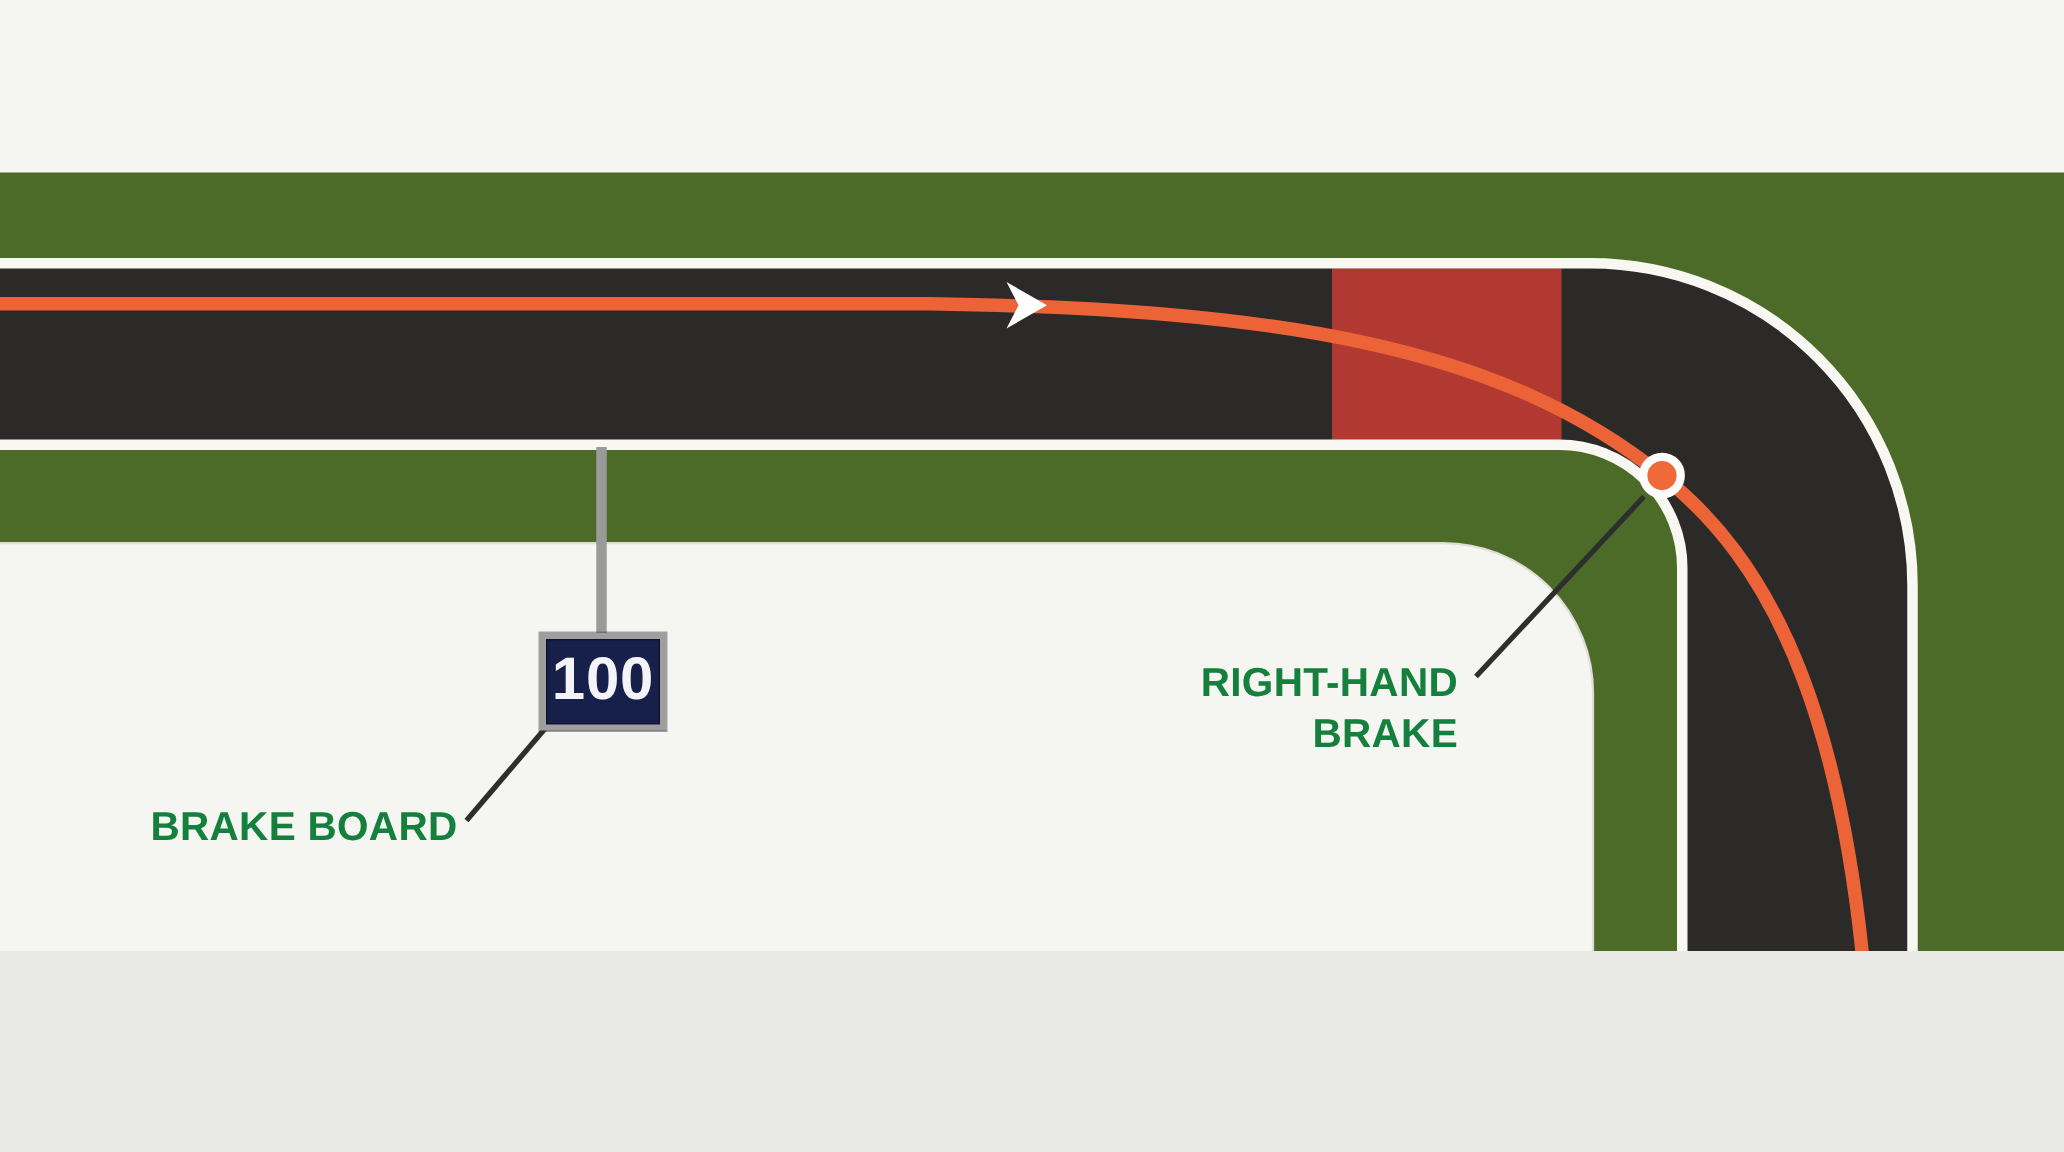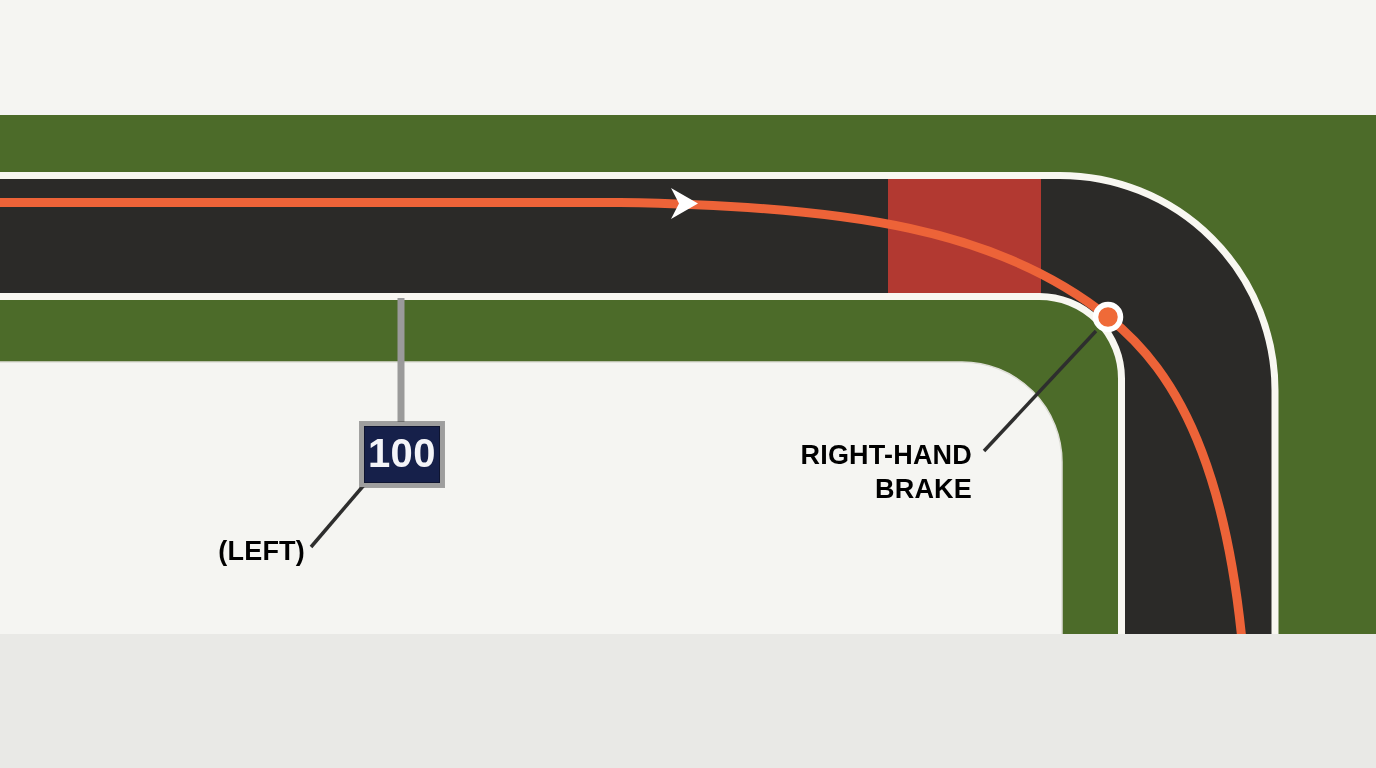--- a/index.html
+++ b/index.html
@@ -12,21 +12,21 @@
   }
   #trackSvg{position:absolute;left:0;top:0;width:1376px;height:768px;display:block;}
 
   .callout{
     position:absolute;
     text-align:right;
     font-weight:bold;
     font-size:27px;
     line-height:34px;
     letter-spacing:0.2px;
-    color:#000000;
+    color:#15803d;
     white-space:nowrap;
   }
   .callout span{display:block;}
   #corner-callout{left:672px;top:438px;width:300px;}
   #brake-callout{left:45px;top:534px;width:260px;}
 
   .brake-board{
     position:absolute;
     left:360px;top:422px;
     width:84px;height:65px;
@@ -81,16 +81,16 @@
   <div class="brake-board">
     <span class="board-value">100</span>
   </div>
 
   <div class="callout" id="corner-callout">
     <span>RIGHT-HAND</span>
     <span>BRAKE</span>
   </div>
 
   <div class="callout" id="brake-callout">
-    <span>(LEFT)</span>
+    <span>BRAKE BOARD</span>
   </div>
 
 </div>
 
 </body></html>

